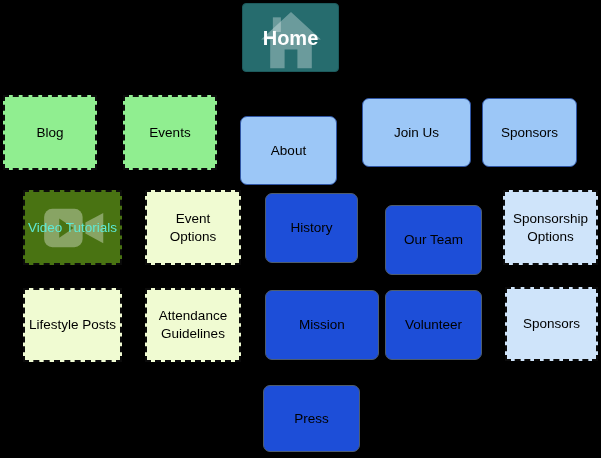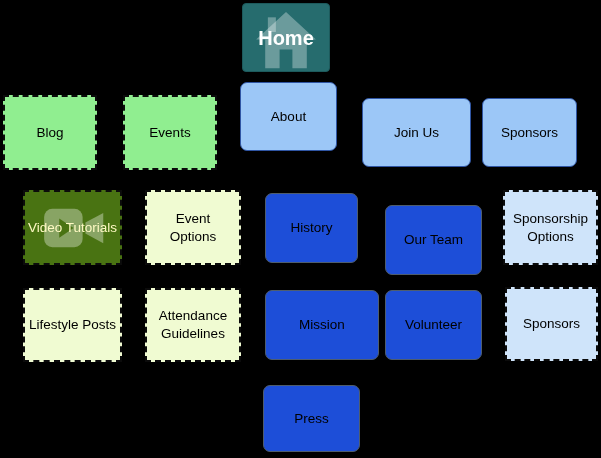--- a/index.html
+++ b/index.html
@@ -47,21 +47,21 @@
   
   .green-dashed {
     background: #90ee90;
     border: 2px dashed #0b0b0b;
   }
 
   
   .darkgreen-dashed {
     background: #497312;
     border: 2px dashed #0b0b0b;
-    color: #fef9c3;
+    color: #5eead4;
   }
 
   
   .pale-dashed {
     background: #f0fbd2;
     border: 2px dashed #0b0b0b;
   }
 
   
   .blue-strong {
@@ -90,37 +90,37 @@
     top: 50%;
     transform: translate(-50%, -50%);
     pointer-events: none;
   }
 </style>
 </head>
 <body>
 
 <div id="canvas">
 
-  <div class="node teal" style="left:242px; top:3px; width:88px; height:69px;text-align:right;">
+  <div class="node teal" style="left:242px; top:3px; width:97px; height:69px;text-align:right;">
     <svg class="node-icon" width="64" height="64" viewBox="0 0 24 24" style="margin-top:2px;">
       <rect x="5.2" y="3.5" width="3" height="5.5" fill="rgba(255,255,255,0.32)"></rect>
       <path d="M12 1.5 L23.2 11.8 H19.8 V22.6 H14.4 V15.6 H9.6 V22.6 H4.2 V11.8 H0.8 Z" fill="rgba(255,255,255,0.32)"></path>
     </svg>
     <span class="label">Home</span>
   </div>
 
   <div class="node green-dashed" style="left:3px; top:95px; width:94px; height:75px;">
     <span class="label">Blog</span>
   </div>
 
   <div class="node green-dashed" style="left:123px; top:95px; width:94px; height:75px;">
     <span class="label">Events</span>
   </div>
 
-  <div class="node blue-strong" style="left:240px; top:82px; width:97px; height:69px;">
+  <div class="node blue-strong" style="left:240px; top:116px; width:97px; height:69px;">
     <span class="label">About</span>
   </div>
 
   <div class="node blue-strong" style="left:362px; top:98px; width:109px; height:69px;">
     <span class="label">Join Us</span>
   </div>
 
   <div class="node blue-strong" style="left:482px; top:98px; width:95px; height:69px;">
     <span class="label">Sponsors</span>
   </div>

